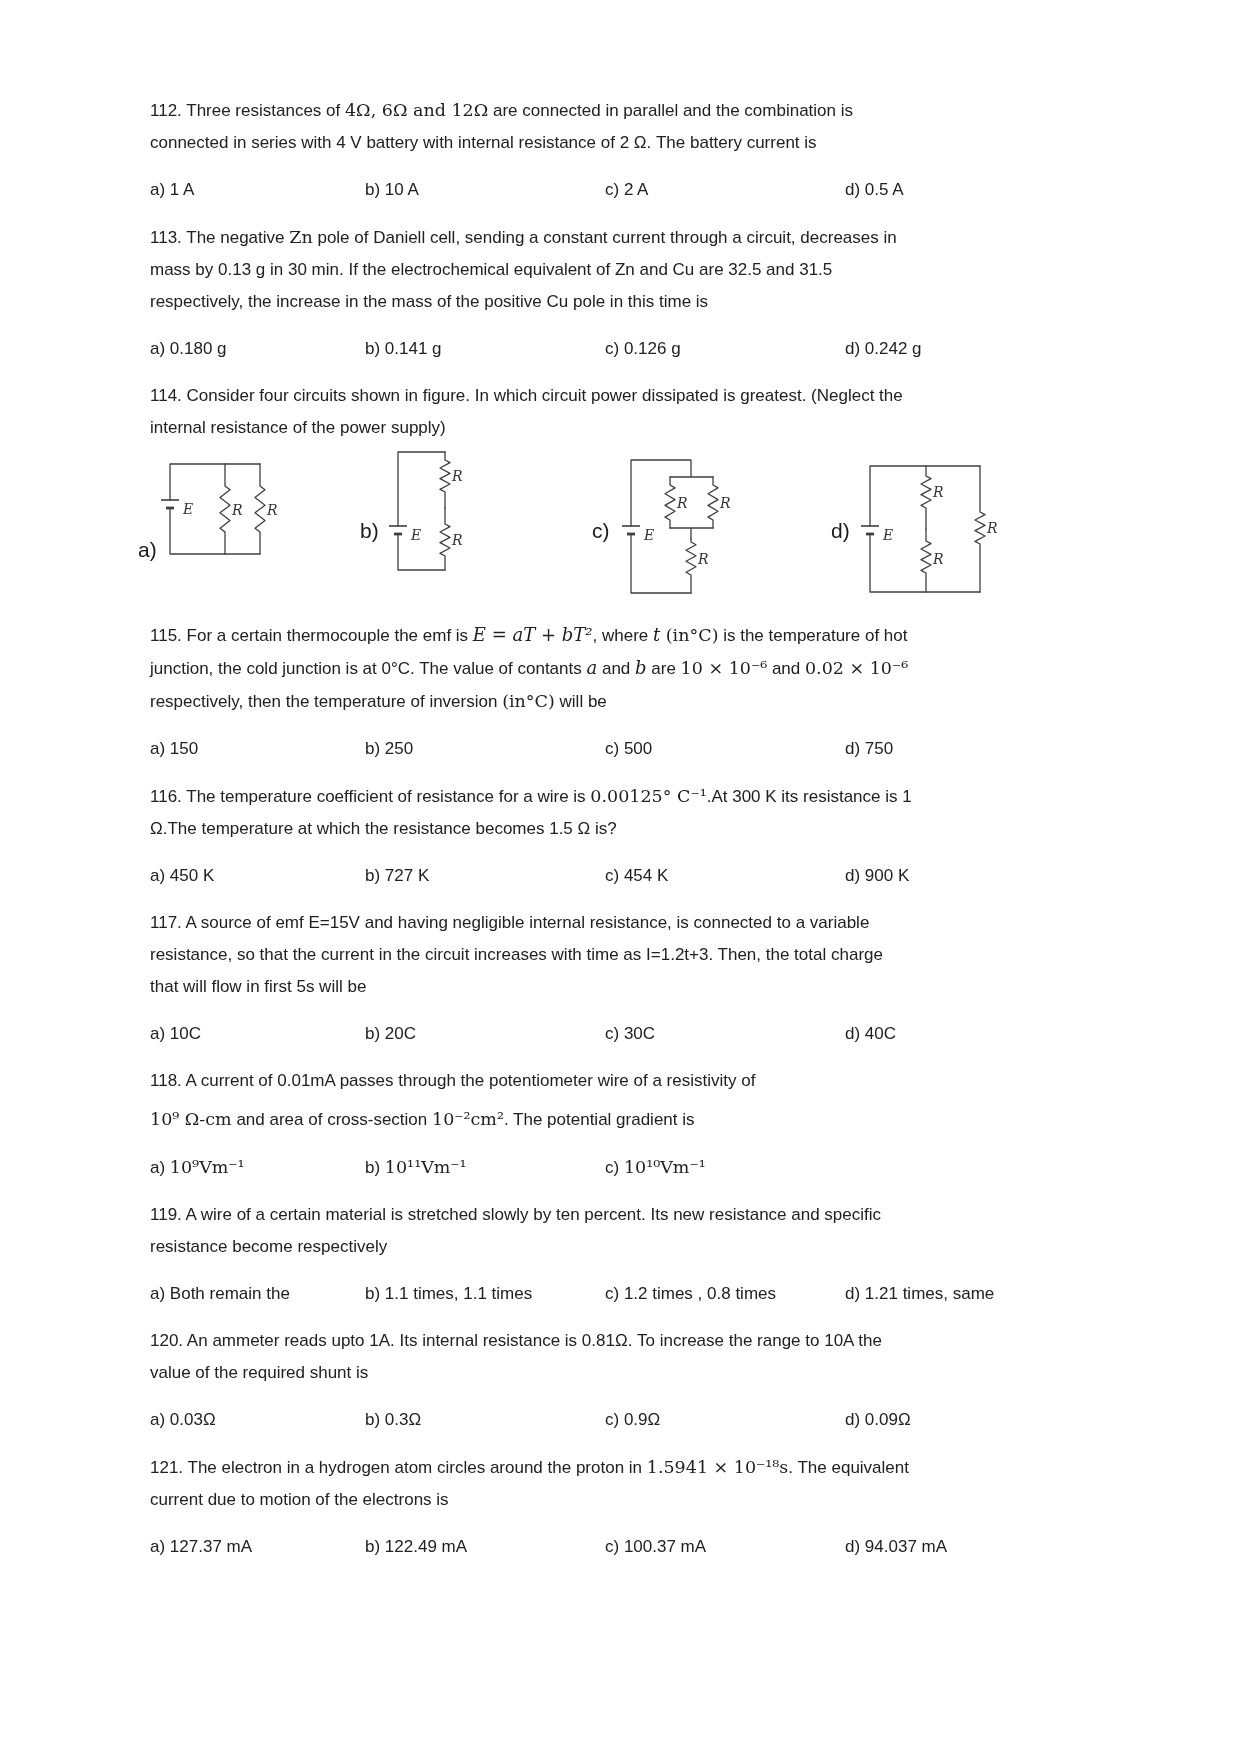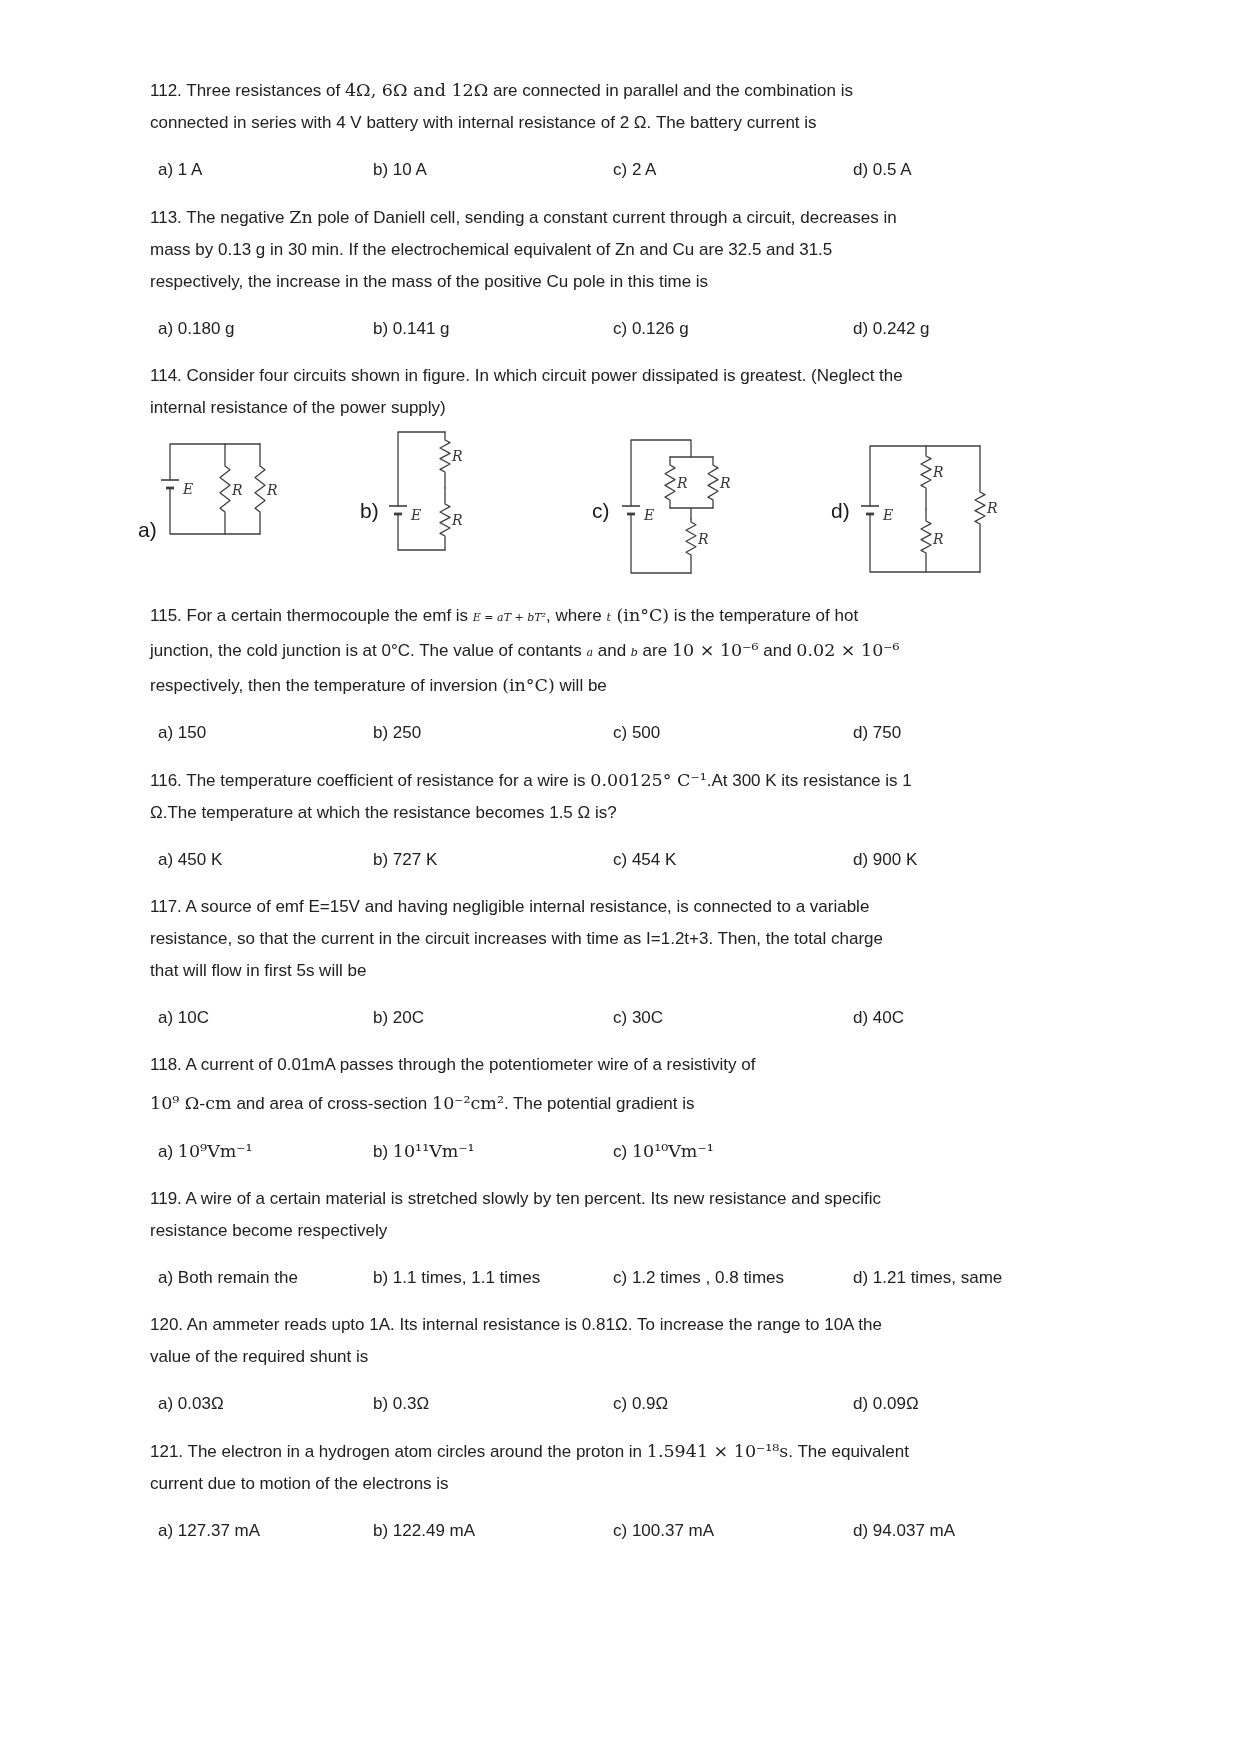--- a/index.html
+++ b/index.html
@@ -1,27 +1,27 @@
 <!DOCTYPE html>
 <html><head>
 <meta charset="utf-8">
 <style>
   html,body{margin:0;padding:0}
   body{
     width:1241px;height:1755px;overflow:hidden;
     background:#ffffff;color:#212121;
     font-family:"Liberation Sans",sans-serif;font-size:17px;
   }
-  .page{padding:74px 110px 0 150px}
+  .page{padding:94px 110px 0 150px}
   .q{margin-bottom:15px}
   .qline{line-height:32px;white-space:nowrap}
   .qline.mt{margin-top:6px}
   .m{font-family:"DejaVu Serif",serif;font-size:17.5px}
-  .mi{font-family:"DejaVu Serif",serif;font-size:11px;font-style:italic}
-  .opts{display:grid;grid-template-columns:215px 240px 240px auto;margin:15px 8px;line-height:32px}
+  .mi{font-family:"DejaVu Serif",serif;font-size:18px;font-style:italic}
+  .opts{display:grid;grid-template-columns:215px 240px 240px auto;margin:15px 0;line-height:32px}
   .opt{white-space:nowrap}
   .figure{position:relative;height:160px}
   .figure svg{position:absolute;left:-20px;top:0}
   svg text{font-family:"DejaVu Serif",serif;font-style:italic;font-size:14px;fill:#333333}
   svg text.cl{font-family:"Liberation Sans",sans-serif;font-style:normal;font-size:21px;fill:#1a1a1a}
   svg .w{stroke:#3f3f3f;stroke-width:1.3;fill:none;stroke-linecap:round;stroke-linejoin:round}
   svg .pl{stroke:#3f3f3f;stroke-width:1.6}
   svg .ps{stroke:#3f3f3f;stroke-width:2.8}
 </style>
 </head>

